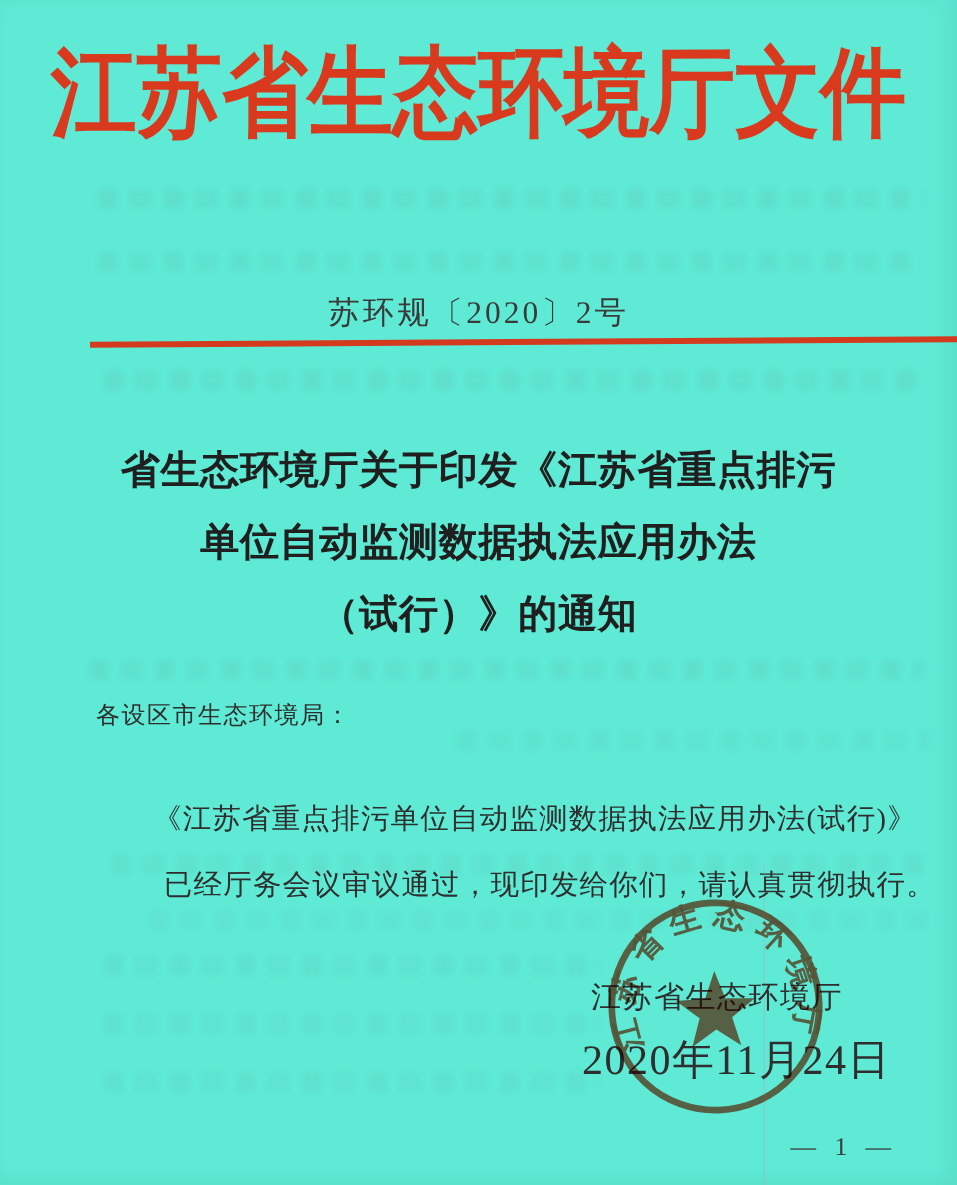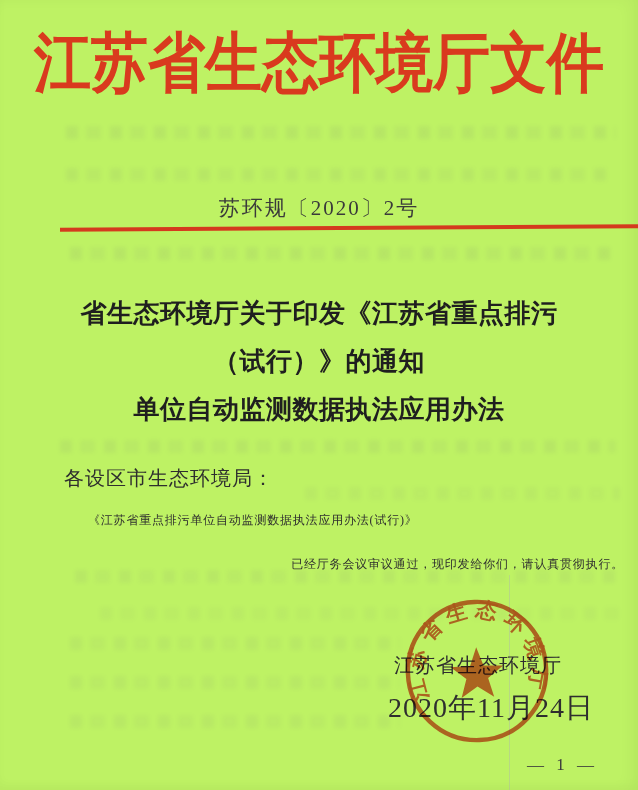--- a/index.html
+++ b/index.html
@@ -1,20 +1,20 @@
 <!DOCTYPE html>
 <html><head>
 <meta charset="utf-8">
 <style>
   html,body{margin:0;padding:0;background:#e9e9e9;}
   .page{
     position:relative;
     width:638px;height:790px;
     margin:0 auto;
-    background:#bef264;
+    background:#5eead4;
     overflow:hidden;
     font-family:"Liberation Serif", serif;
     color:#262626;
     box-shadow:inset -8px 0 14px rgba(0,0,0,0.035), inset 0 -6px 10px rgba(0,0,0,0.02);
   }
   
   .header-title{
     position:absolute;top:16px;left:0;width:100%;
     text-align:center;
     font-size:57px;font-weight:bold;
@@ -40,27 +40,27 @@
   .doc-title{
     position:absolute;top:290px;left:0;width:100%;
     text-align:center;
     font-size:26px;font-weight:bold;
     line-height:48px;
     color:#1f1f1f;
     letter-spacing:0.5px;
   }
   .salutation{
     position:absolute;top:462px;left:64px;
-    font-size:20px;line-height:32px;
+    font-size:16px;line-height:32px;
     color:#2e2e2e;
     letter-spacing:1px;
   }
   .body-text{
-    position:absolute;top:498px;left:64px;width:560px;
-    font-size:12px;line-height:44px;
+    position:absolute;top:525px;left:64px;width:560px;
+    font-size:19px;line-height:44px;
     color:#2e2e2e;
     letter-spacing:0.8px;
   }
   .body-line-1{text-indent:2em;white-space:nowrap;}
   .body-line-2{white-space:nowrap;text-align:right;}
   .sign-block{
     position:absolute;left:388px;top:650px;width:180px;
     text-align:center;
   }
   .signature{
@@ -123,22 +123,22 @@
   <div class="crease"></div>
 
   <div class="header-title">江苏省生态环境厅文件</div>
 
   <div class="doc-number">苏环规〔2020〕2号</div>
 
   <div class="red-rule"></div>
 
   <div class="doc-title">
     <div>省生态环境厅关于印发《江苏省重点排污</div>
+    <div>单位自动监测数据执法应用办法</div>
     <div>（试行）》的通知</div>
-    <div>单位自动监测数据执法应用办法</div>
   </div>
 
   <div class="salutation">各设区市生态环境局：</div>
 
   <div class="body-text">
     <div class="body-line-1">《江苏省重点排污单位自动监测数据执法应用办法(试行)》</div>
     <div class="body-line-2">已经厅务会议审议通过，现印发给你们，请认真贯彻执行。</div>
   </div>
 
   <div class="sign-block">

